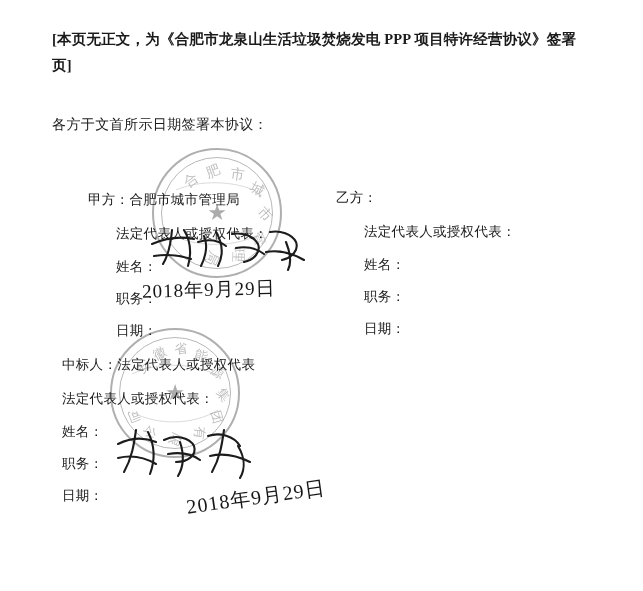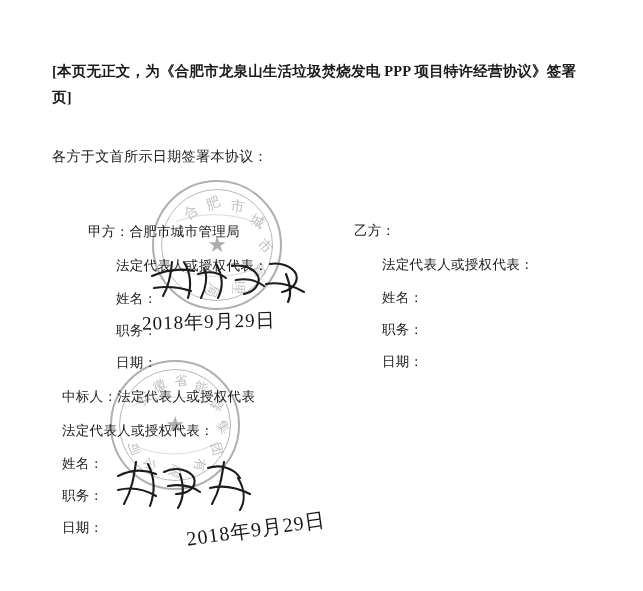--- a/index.html
+++ b/index.html
@@ -13,21 +13,20 @@
     font-family: "Liberation Serif", serif;
     color: #1a1a1a;
     overflow: hidden;
     position: relative;
   }
   .page {
     position: relative;
     width: 643px;
     height: 496px;
     box-sizing: border-box;
-    margin-top: 32px;
   }
   
   .heading {
     position: absolute;
     left: 52px;
     top: 26px;
     width: 540px;
     font-weight: bold;
     font-size: 14.5px;
     line-height: 26px;
@@ -63,23 +62,24 @@
     padding-left: 28px;
   }
   
   #party-a {
     left: 88px;
     top: 183px;
     width: 250px;
   }
   
   #party-b {
-    left: 354px;
+    left: 336px;
     top: 182px;
     width: 240px;
+    font-family: Liberation Mono, monospace;
   }
   
   #bidder {
     left: 62px;
     top: 348px;
     width: 300px;
   }
   
   .seal {
     position: absolute;

